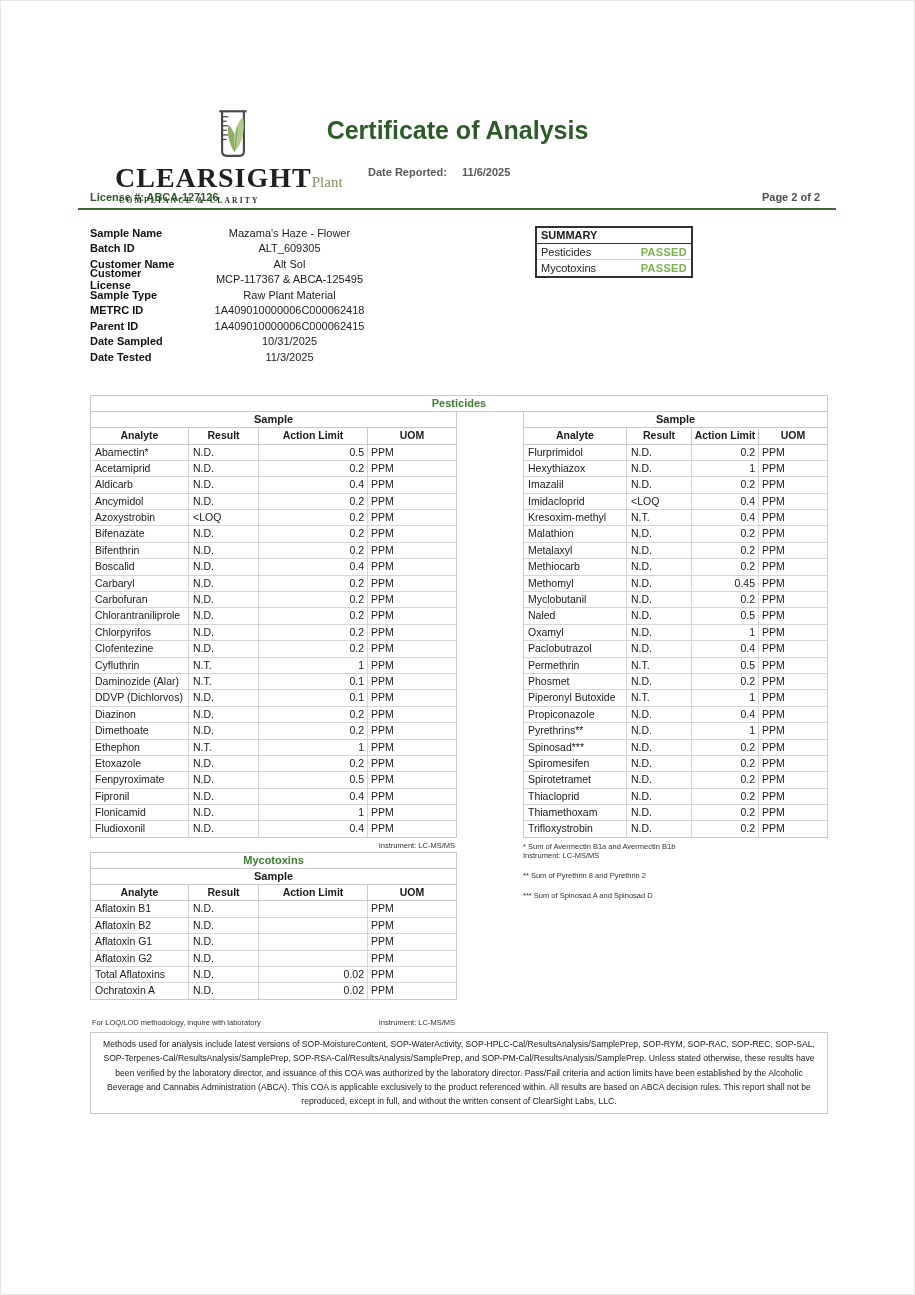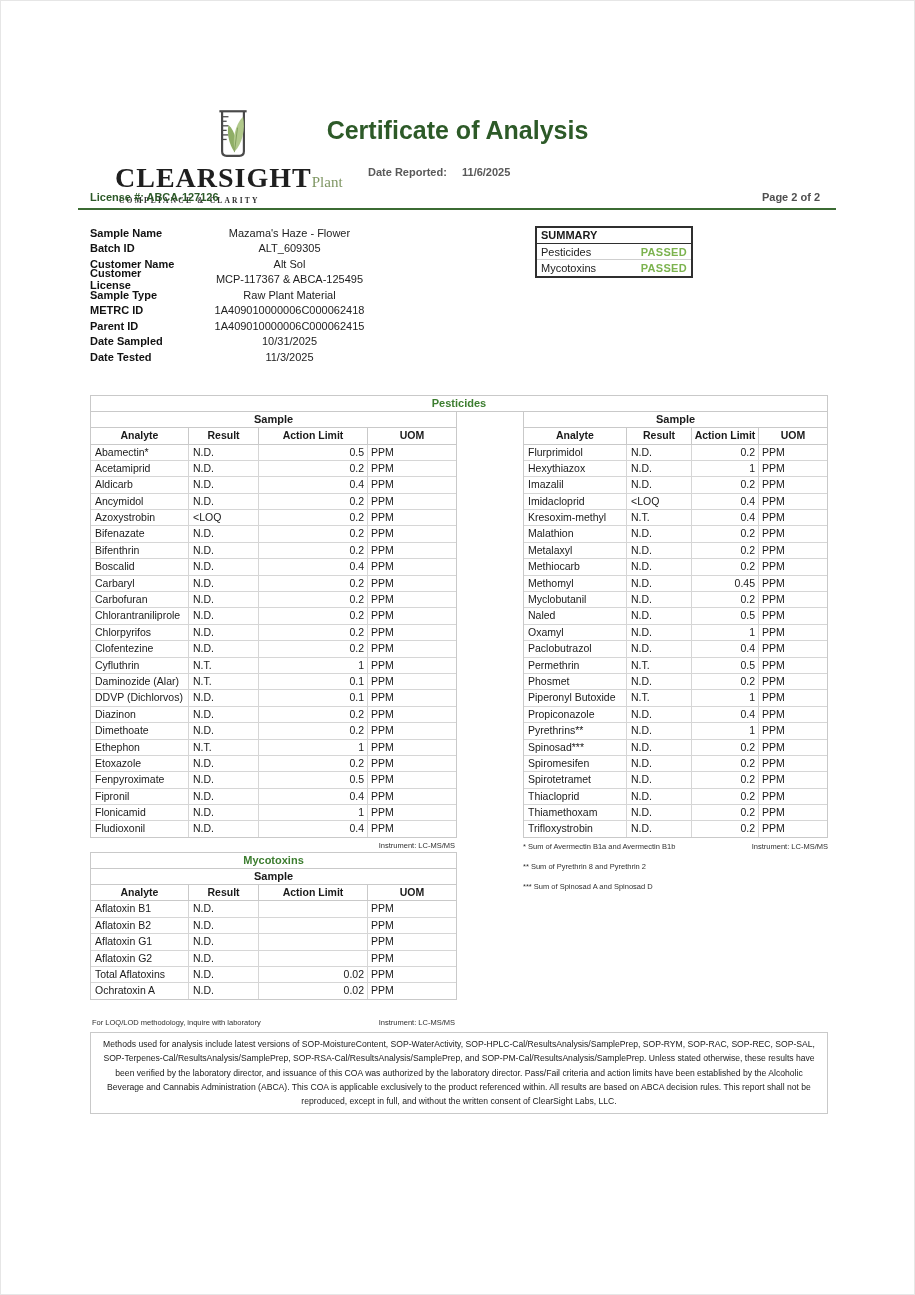--- a/index.html
+++ b/index.html
@@ -54,21 +54,21 @@
   .prow{height:15.4px;border-bottom:1px solid #d6d6d6;}
   .prow:last-child{border-bottom:none;}
   .prow > div{font-size:10.5px;line-height:15.4px;border-right:1px solid #d6d6d6;overflow:hidden;white-space:nowrap;color:#1a1a1a;}
   .prow > div:last-child{border-right:none;}
   .c-analyte{padding-left:4px;}
   .c-result{padding-left:4px;}
   .c-limit{text-align:right;padding-right:3px;}
   .c-uom{padding-left:3px;}
   .instrument-note{font-size:7.5px;color:#2f2f2f;text-align:right;margin:3px 2px 2px 0;}
   .myco-block{margin-top:0px;}
-  .footnote-line{display:flex;justify-content:space-between;font-size:7.5px;color:#2f2f2f;margin-top:4px;}
+  .footnote-line{display:flex;justify-content:space-between;font-size:7.5px;color:#2f2f2f;margin-top:4px;flex-direction:column;}
   .footnote-extra{font-size:7.5px;color:#2f2f2f;margin-top:11px;}
   .loq-line{display:flex;justify-content:space-between;font-size:7.5px;color:#2f2f2f;margin-top:18px;padding:0 2px;}
   
   .disclaimer{margin-top:5px;border:1px solid #c9c9c9;padding:4px 10px;font-size:8.6px;line-height:1.68;text-align:center;color:#1a1a1a;background:#fff;}
 </style>
 </head>
 <body>
 
 <div class="page">
 

